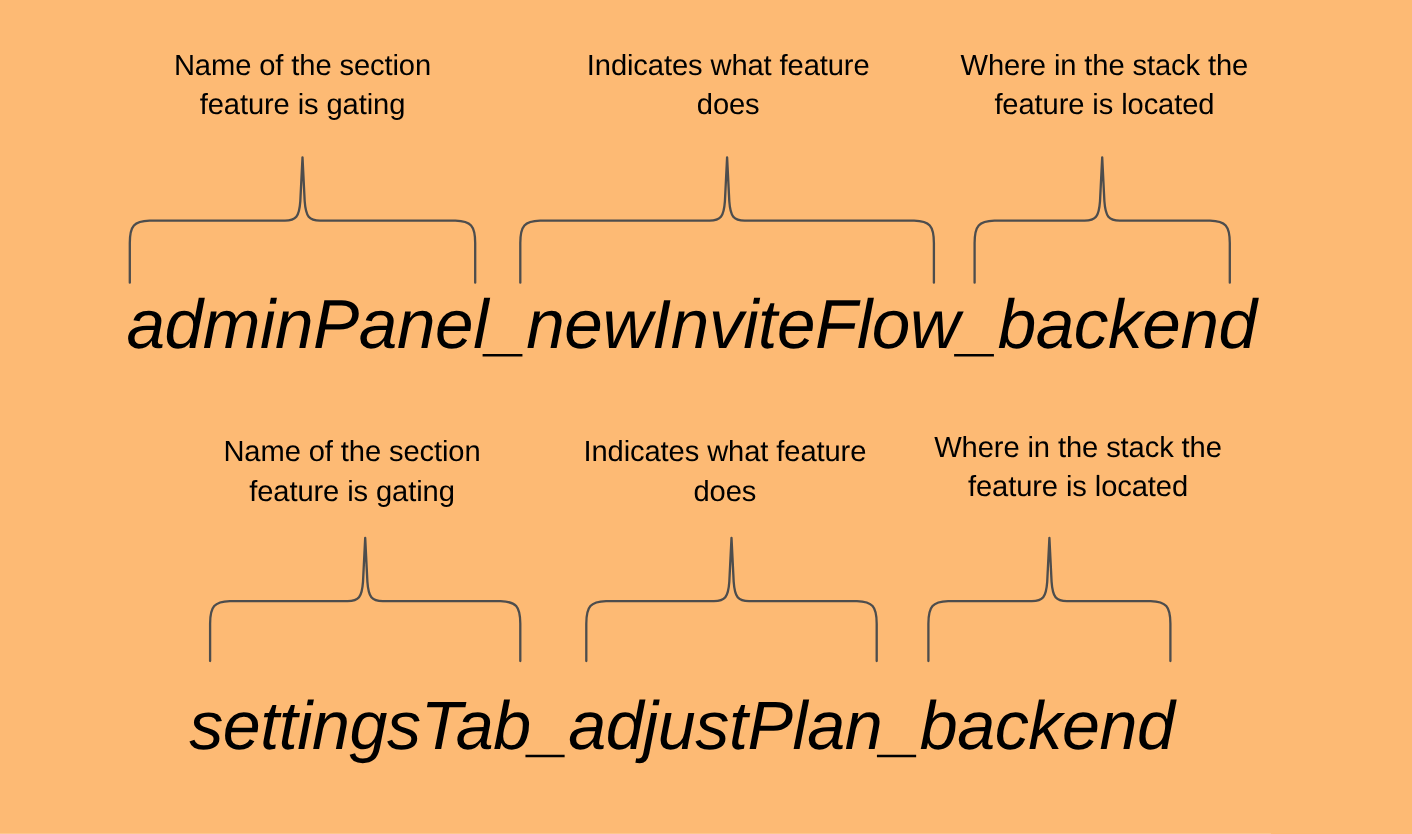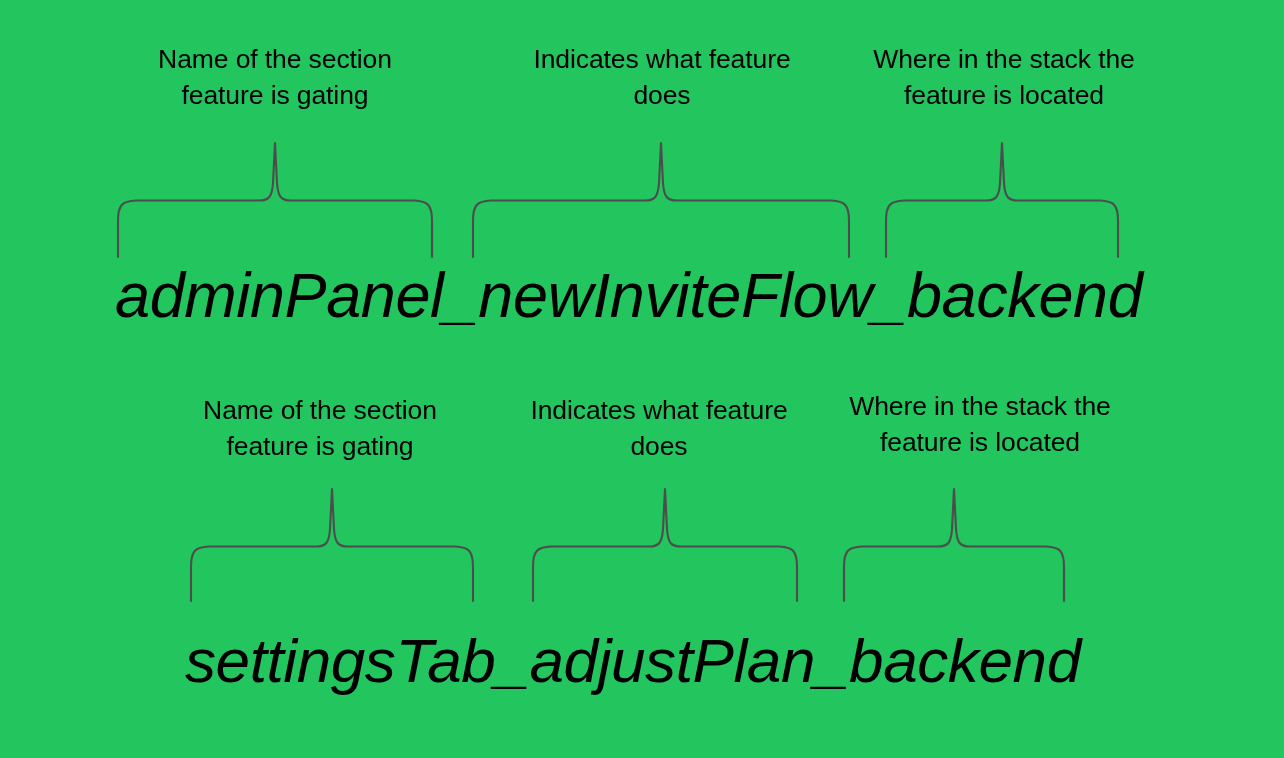--- a/index.html
+++ b/index.html
@@ -13,21 +13,21 @@
     height: 758px;
     font-family: "Liberation Sans", sans-serif;
     color: #000000;
     overflow: hidden;
   }
 
   #stage {
     position: relative;
     width: 1284px;
     height: 758px;
-    background: #22c55e;
+    background: #fdba74;
   }
 
   
   .caption {
     position: absolute;
     text-align: center;
     font-size: 26.5px;
     line-height: 1.35;
     color: #000000;
     font-family: "Liberation Sans", sans-serif;
@@ -173,16 +173,16 @@
                L 96,57.5
                C 106,57.5 109,54 110,40
                L 112,0
                L 114,40
                C 115,54 118,57.5 128,57.5
                L 204,57.5
                C 218,58 222,62 222,78
                L 222,112"></path>
     </svg>
 
-    <div class="identifier row2" style="left:185px; top:630px;">settingsTab_adjustPlan_backend</div>
+    <div class="identifier row2" style="left:172px; top:630px;">settingsTab_adjustPlan_backend</div>
   </div>
 
 </div>
 
 </body></html>

